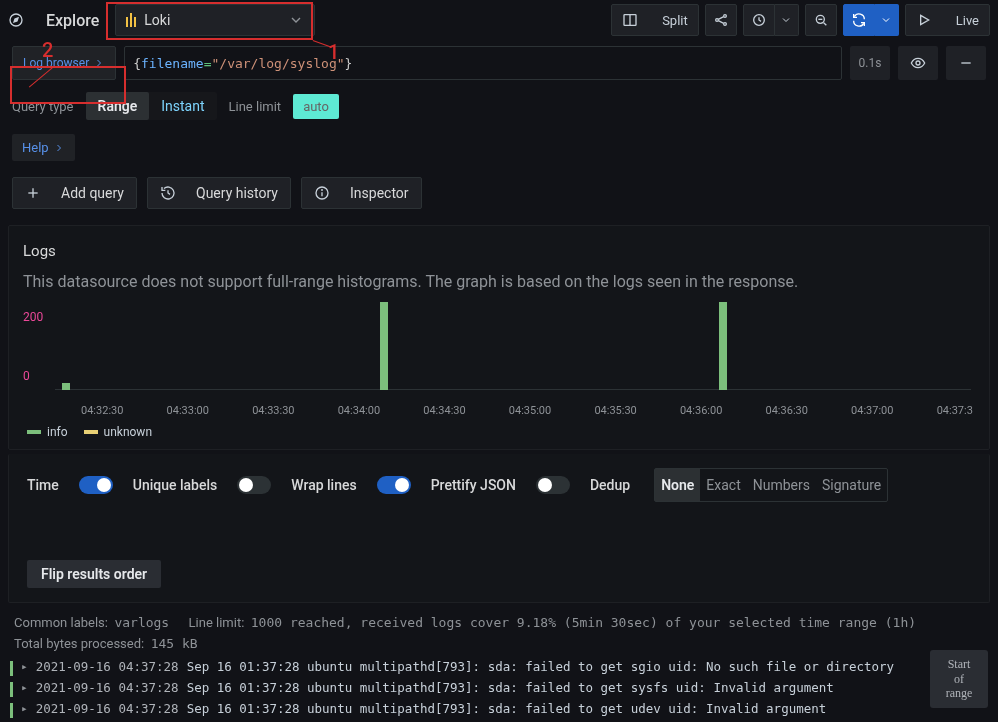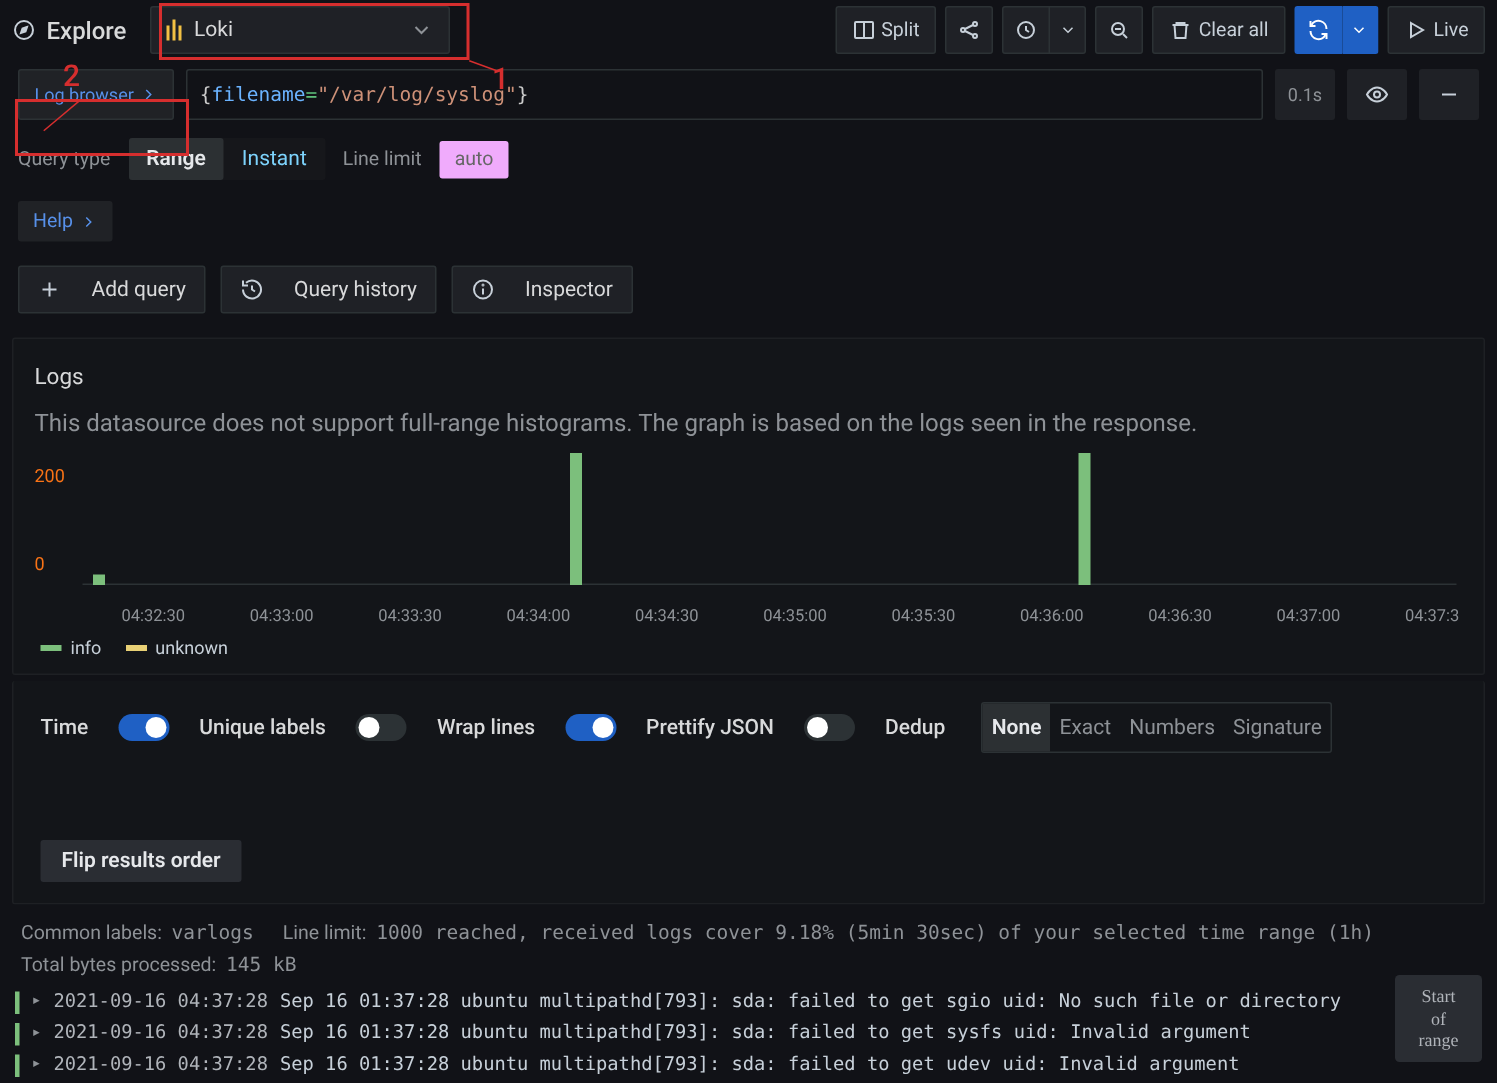--- a/index.html
+++ b/index.html
@@ -16,21 +16,21 @@
   .topbar {
     display: flex;
     align-items: center;
     padding: 6px 8px;
     gap: 8px;
     height: 40px;
   }
   .explore-title {
     display: flex;
     align-items: center;
-    gap: 7px;
+    gap: 22px;
     font-size: 16px;
     font-weight: 500;
     color: #d8d9da;
   }
   .ds-picker {
     display: flex;
     align-items: center;
     justify-content: space-between;
     background: #1f2126;
     border: 1px solid #2c3235;
@@ -46,21 +46,21 @@
     display: inline-flex;
     gap: 2px;
     margin-right: 8px;
   }
   .loki-bar { width: 2px; background: #f2c144; }
   .spacer { flex: 1; }
   .toolbar-right { display: flex; gap: 6px; }
   .tb-btn {
     display: flex;
     align-items: center;
-    gap: 4px;
+    gap: 24px;
     height: 32px;
     padding: 0 10px;
     background: #1f2126;
     border: 1px solid #2c3235;
     border-radius: 2px;
     color: #c7d0d9;
     font-size: 13px;
   }
   .tb-btn.primary { background: #1f60c4; border-color: #1f60c4; color: #fff; }
   .tb-btn.icon-only { padding: 0; width: 32px; justify-content: center; }
@@ -129,21 +129,21 @@
     font-size: 14px;
     color: #7dd3fc;
   }
   .seg-item.active {
     background: #2c3033;
     color: #e6e8eb;
     font-weight: 600;
     border-radius: 2px;
   }
   .line-limit-box {
-    background: #f0abfc;
+    background: #5eead4;
     padding: 5px 10px;
     color: #666;
     font-size: 13px;
     border-radius: 2px;
   }
   .help-btn {
     display: inline-flex;
     align-items: center;
     gap: 4px;
     background: #202226;
@@ -192,21 +192,21 @@
   .chart {
     position: relative;
     height: 100px;
     margin-left: 32px;
     margin-right: 4px;
   }
   .chart-ylab {
     position: absolute;
     left: -32px;
     font-size: 12px;
-    color: #f97316;
+    color: #ec4899;
     transform: translateY(-50%);
     text-align: right;
   }
   .chart-axis {
     position: absolute; left: 0; right: 0; bottom: 12px;
     border-top: 1px solid #2c3235;
   }
   .chart-bar {
     position: absolute;
     bottom: 12px;
@@ -404,28 +404,20 @@
             <polyline points="6 9 12 15 18 9"></polyline>
           </svg>
       </div>
     </div>
     <div class="tb-btn icon-only">
       <svg class="icon" viewBox="0 0 24 24" fill="none" stroke="#c7d0d9" stroke-width="2">
           <circle cx="11" cy="11" r="6"></circle>
           <line x1="16" y1="16" x2="20" y2="20"></line>
           <line x1="8" y1="11" x2="14" y2="11"></line>
         </svg>
-    </div>
-    <div class="tb-btn">
-      <svg class="icon" viewBox="0 0 24 24" fill="none" stroke="#c7d0d9" stroke-width="2">
-          <polyline points="4 7 20 7"></polyline>
-          <path d="M8 7V5h8v2"></path>
-          <path d="M6 7l1 13h10l1-13"></path>
-        </svg>
-      <span>Clear all</span>
     </div>
     <div class="tb-group">
       <div class="tb-btn primary icon-only">
         <svg class="icon" viewBox="0 0 24 24" fill="none" stroke="#fff" stroke-width="2">
             <path d="M20 11A8 8 0 0 0 5 7"></path>
             <polyline points="4 3 4 8 9 8"></polyline>
             <path d="M4 13a8 8 0 0 0 15 4"></path>
             <polyline points="20 21 20 16 15 16"></polyline>
           </svg>
       </div>

